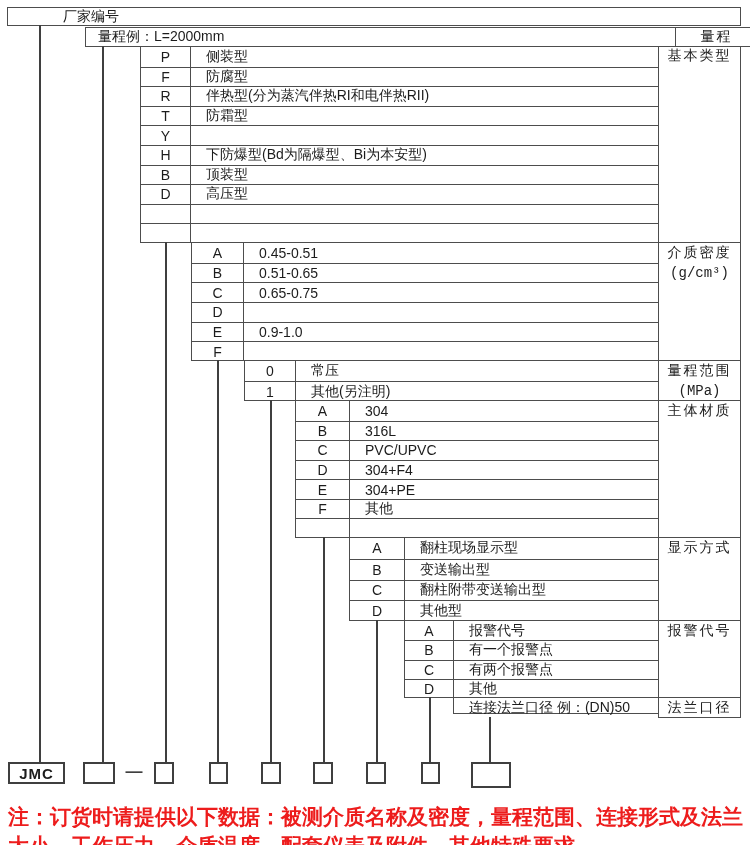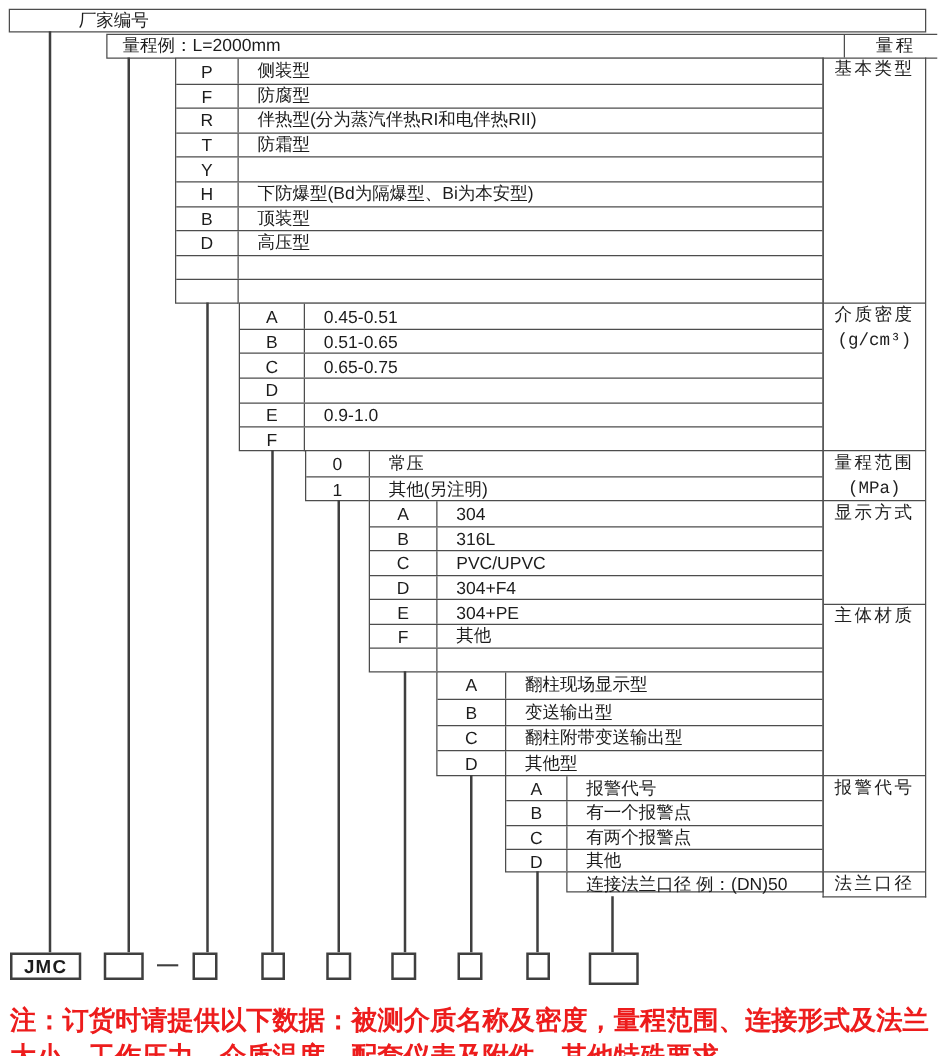--- a/index.html
+++ b/index.html
@@ -221,25 +221,25 @@
         <div>基本类型</div>
       </div>
       <div class="rcell serifcap bt" style="height: 118px;">
         <div>介质密度</div>
         <div style="letter-spacing: 0px;">(g/cm³)</div>
       </div>
       <div class="rcell serifcap bt" style="height: 40px;">
         <div>量程范围</div>
         <div style="letter-spacing: 0px;">(MPa)</div>
       </div>
+      <div class="rcell serifcap bt" style="height: 137px;">
+        <div>主体材质</div>
+      </div>
       <div class="rcell serifcap bt" style="height: 83px;">
         <div>显示方式</div>
-      </div>
-      <div class="rcell serifcap bt" style="height: 137px;">
-        <div>主体材质</div>
       </div>
       <div class="rcell serifcap bt" style="height: 77px;">
         <div>报警代号</div>
       </div>
       <div class="rcell serifcap bt" style="height: 20px;">
         <div>法兰口径</div>
       </div>
     </div>
 
   <div id="connectors">

